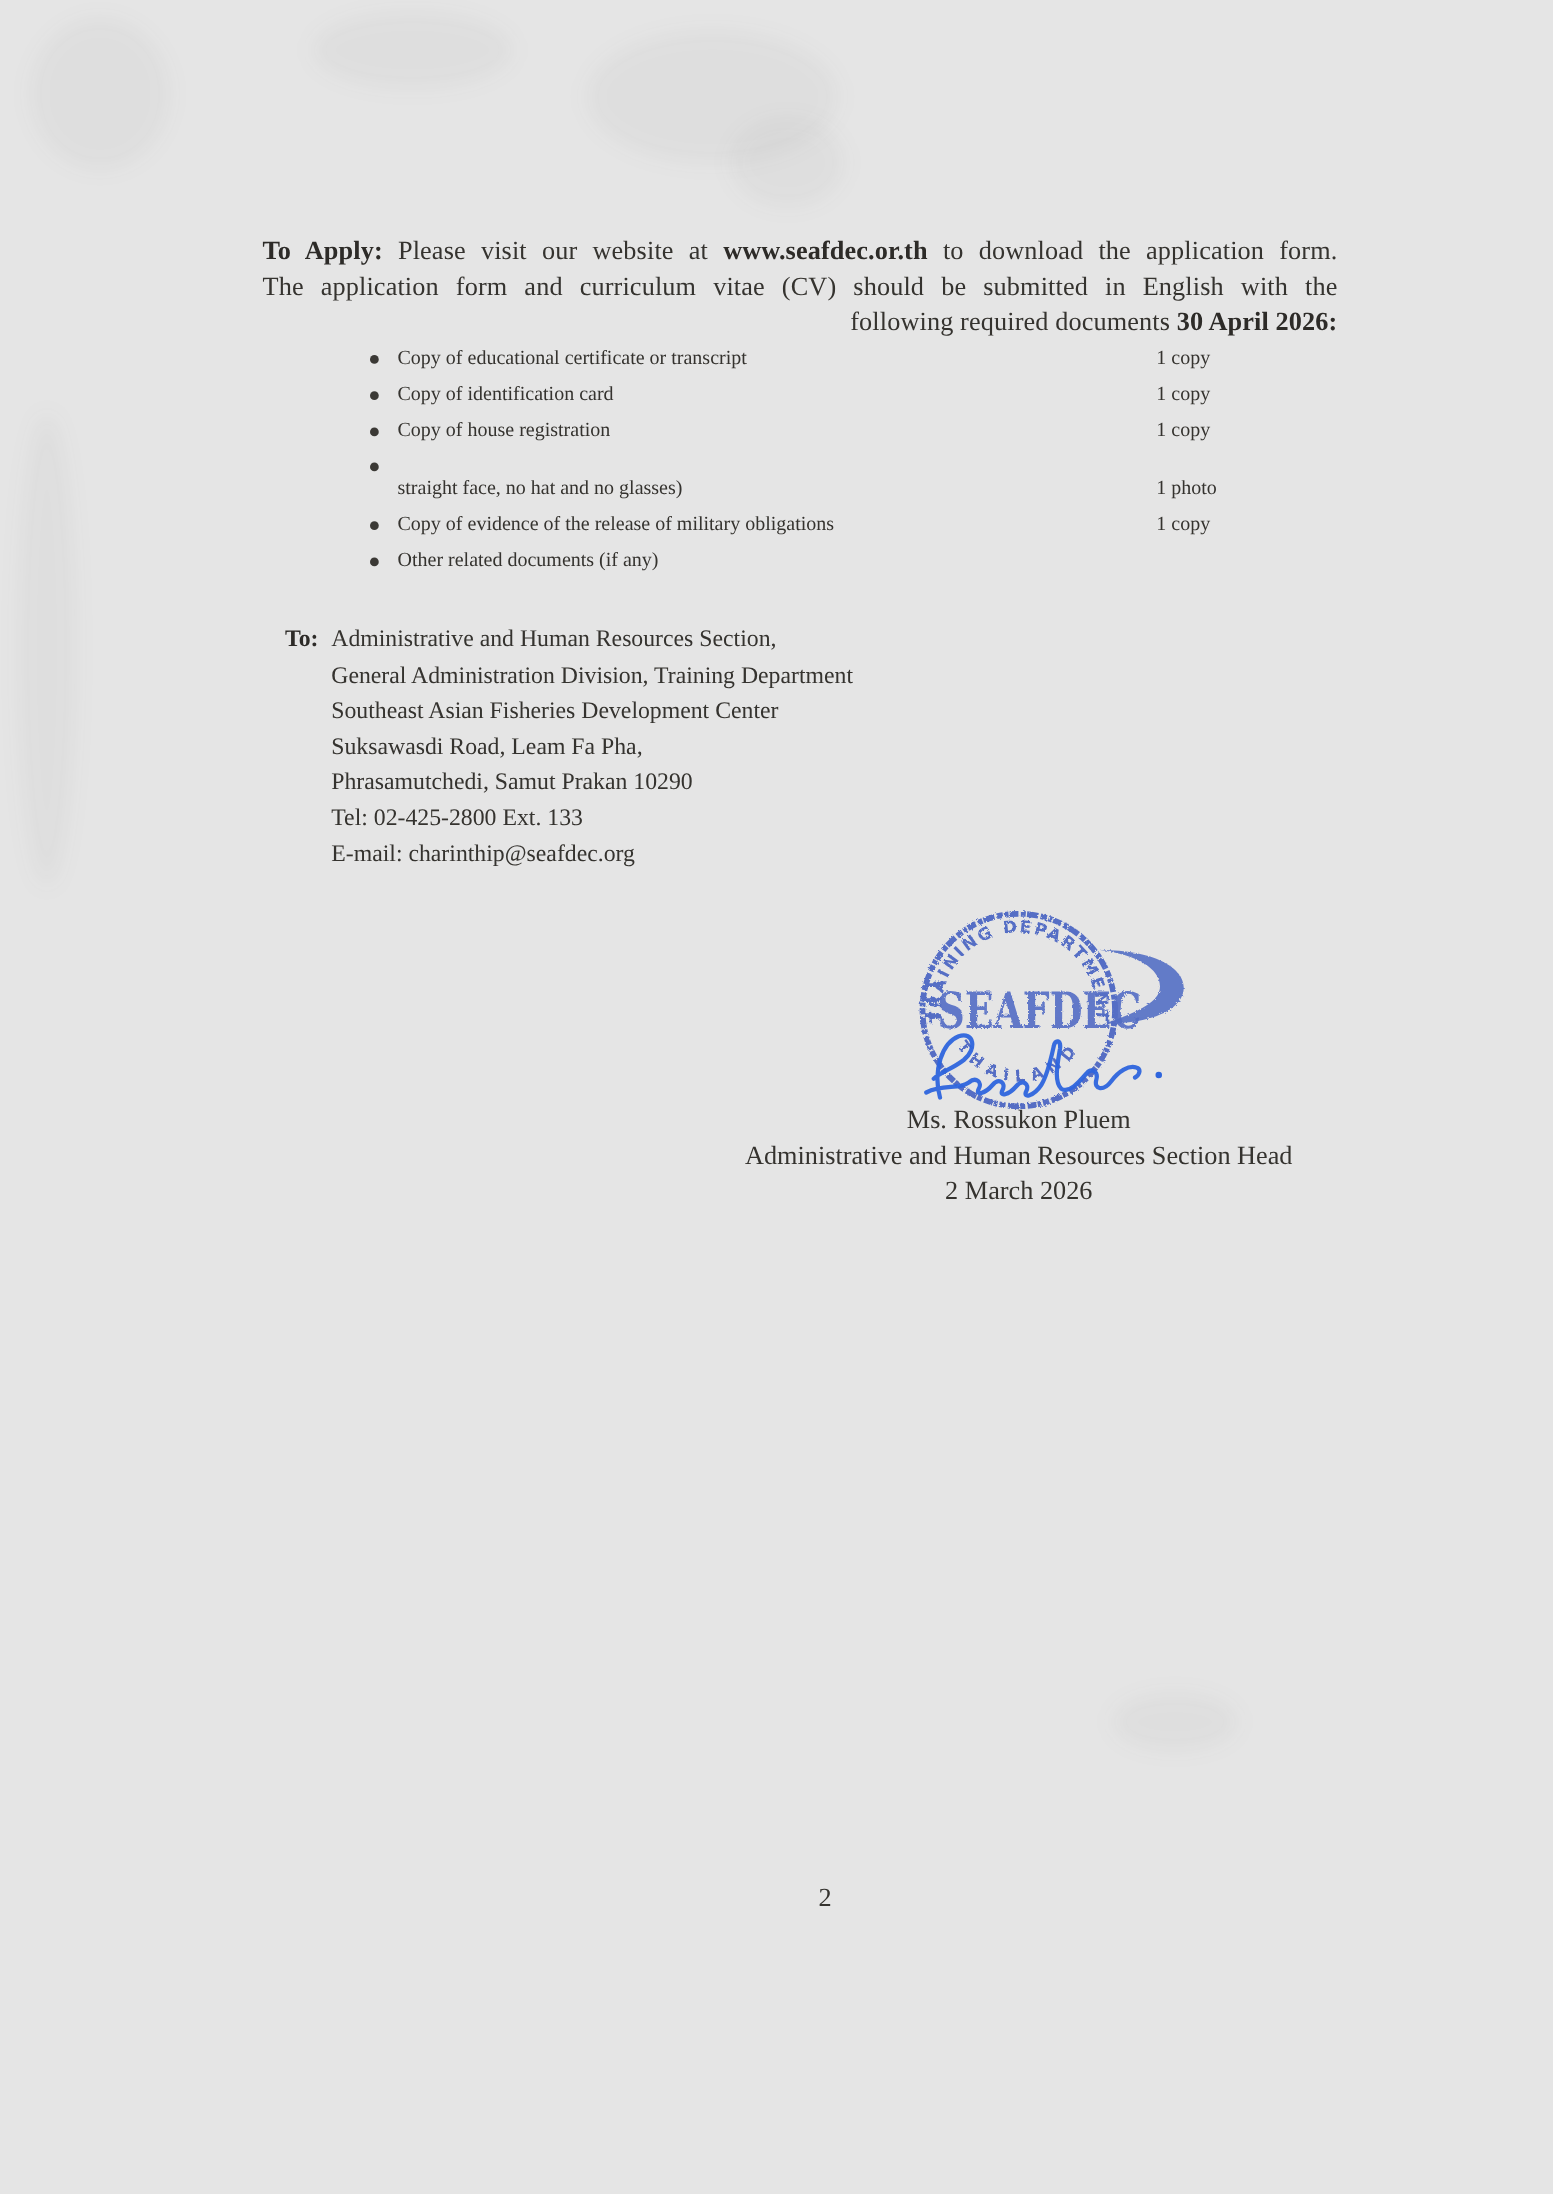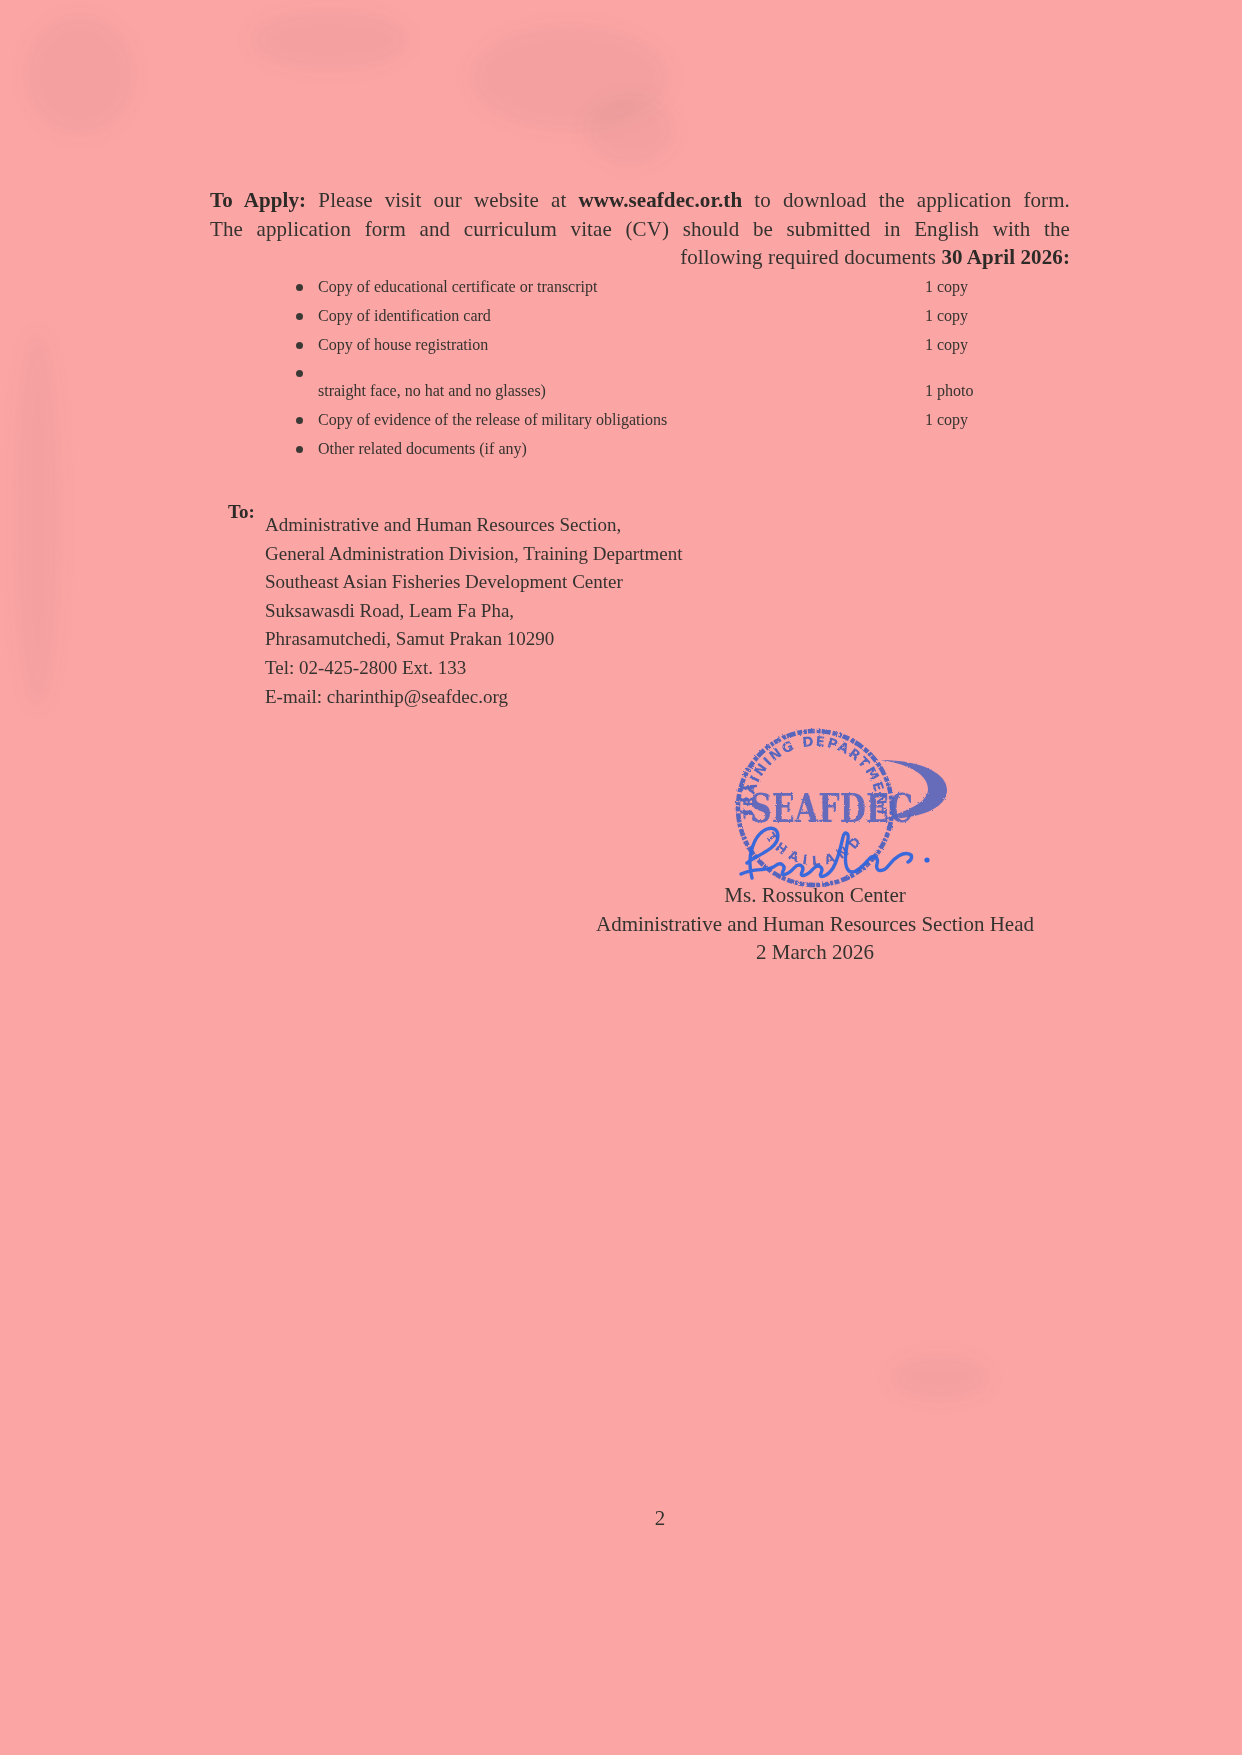--- a/index.html
+++ b/index.html
@@ -1,19 +1,19 @@
 <!DOCTYPE html>
 <html><head>
 <meta charset="utf-8">
 <style>
   html,body{margin:0;padding:0;background:#ffffff;}
   .page{
     position:relative;
     width:1242px;height:1755px;
-    background:#fca5a5;
+    background:#e5e5e5;
     font-family:"Liberation Serif","DejaVu Serif",serif;
     color:#35332f;
     overflow:hidden;
   }
   .blob{
     position:absolute;
     background:rgba(70,68,58,0.045);
     border-radius:50%;
     filter:blur(9px);
     pointer-events:none;
@@ -36,21 +36,21 @@
     display:block;width:7px;height:7px;border-radius:50%;
     background:#3b3935;margin-top:11px;
   }
   .req-text{width:607px;flex:none;}
   .req-count{flex:none;}
   .recipient{
     position:absolute;left:228px;top:498px;
     font-size:19px;line-height:28.6px;
   }
   .to-label{position:absolute;left:0;top:0;font-weight:bold;color:#2d2b28;}
-  .addr{margin-left:37px;margin-top:13px;}
+  .addr{margin-left:37px;}
   .stamp{position:absolute;left:655px;top:688px;width:320px;height:215px;}
   .ink{opacity:0.87;}
   .ring{fill:none;stroke:#3f5cc0;stroke-width:4.6;
     stroke-dasharray:7 2 4 1 9 2 5 1.5 3 1;}
   .arct{font-family:"DejaVu Sans",sans-serif;font-size:13.5px;font-weight:600;
     letter-spacing:1.8px;fill:#3f5cc0;text-anchor:middle;}
   .arcb{font-family:"DejaVu Sans",sans-serif;font-size:13px;font-weight:600;
     letter-spacing:5.5px;fill:#3f5cc0;text-anchor:middle;}
   .ctext{font-family:"DejaVu Serif",serif;font-size:40px;font-weight:bold;
     fill:#3f5cc0;opacity:0.92;}
@@ -179,19 +179,19 @@
       <path class="cres" d="M225,72 C268,72 292,86 292,102 C292,119 268,131 228,131 C258,121 273,113 273,101 C273,87 255,76 225,72 Z"></path>
       <path class="dashes" d="M85,100 h12 M83,112 h11 M85,124 h12"></path>
     </g>
     <g class="pen">
       <path d="M97,190 C91,168 99,146 112,141 C124,137 127,151 116,160 C107,167 97,170 92,175 M86,186 C100,179 112,184 120,178 C126,173 131,178 128,183 C125,189 133,187 139,180 C144,174 150,178 147,184 C144,190 152,188 158,181 C163,175 169,179 166,185 C163,191 172,189 178,180 C183,172 186,158 188,149 C189,143 194,144 193,151 C191,163 188,177 194,183 C200,187 208,178 214,171 C218,166 224,169 222,176 C220,184 228,185 234,177 C240,169 248,164 254,166 C258,167 257,172 253,174"></path>
       <circle cx="272" cy="172" r="2.6"></circle>
     </g>
   </svg>
 
   <div class="signatory">
-    <div>Ms. Rossukon Center</div>
+    <div>Ms. Rossukon Pluem</div>
     <div>Administrative and Human Resources Section Head</div>
     <div>2 March 2026</div>
   </div>
 
   <div class="pagenum">2</div>
 </div>
 
 </body></html>

